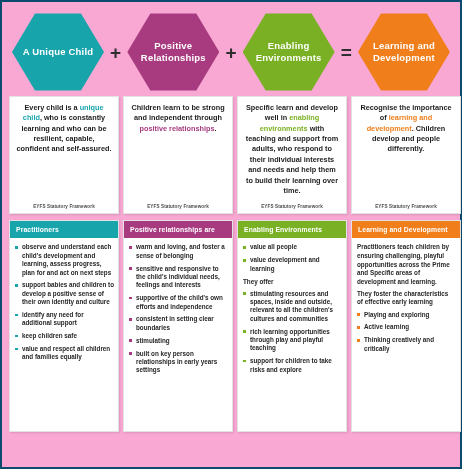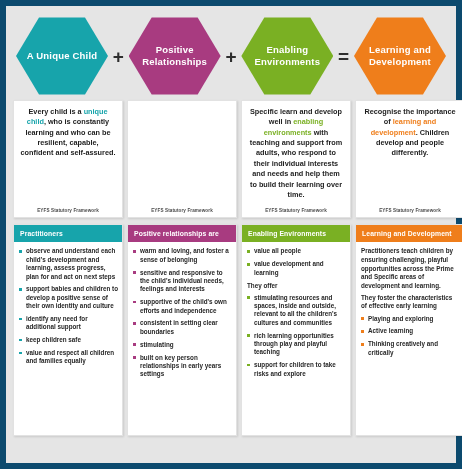--- a/index.html
+++ b/index.html
@@ -13,22 +13,22 @@
     overflow: hidden;
     font-family: "Liberation Sans", sans-serif;
     -webkit-font-smoothing: antialiased;
   }
 
   #poster {
     position: relative;
     width: 462px;
     height: 469px;
     box-sizing: border-box;
-    background: #e5e5e5;
-    border: 6px solid #0c4a6e;
+    background: #f9a8d4;
+    border: 2px solid #0c4a6e;
     padding: 6px 6px 8px 6px;
   }
 
   
   .hex-row {
     display: flex;
     align-items: center;
     justify-content: space-between;
     height: 88px;
     padding: 0 2px;
@@ -228,20 +228,21 @@
 
     <div class="col">
       <div class="statement-card">
         <p class="statement" id="stmt0"><span>Every child is a </span><span class="hl-teal">unique child</span><span>, who is constantly learning and who can be resilient, capable, confident and self-assured.</span></p>
         <div class="cite">EYFS Statutory Framework</div>
       </div>
     </div>
 
     <div class="col">
       <div class="statement-card">
+        <p class="statement" id="stmt1"><span>Children learn to be strong and independent through </span><span class="hl-magenta">positive relationships</span><span>.</span></p>
         <div class="cite">EYFS Statutory Framework</div>
       </div>
     </div>
 
     <div class="col">
       <div class="statement-card">
         <p class="statement" id="stmt2"><span>Specific learn and develop well in </span><span class="hl-green">enabling environments</span><span> with teaching and support from adults, who respond to their individual interests and needs and help them to build their learning over time.</span></p>
         <div class="cite">EYFS Statutory Framework</div>
       </div>
     </div>

